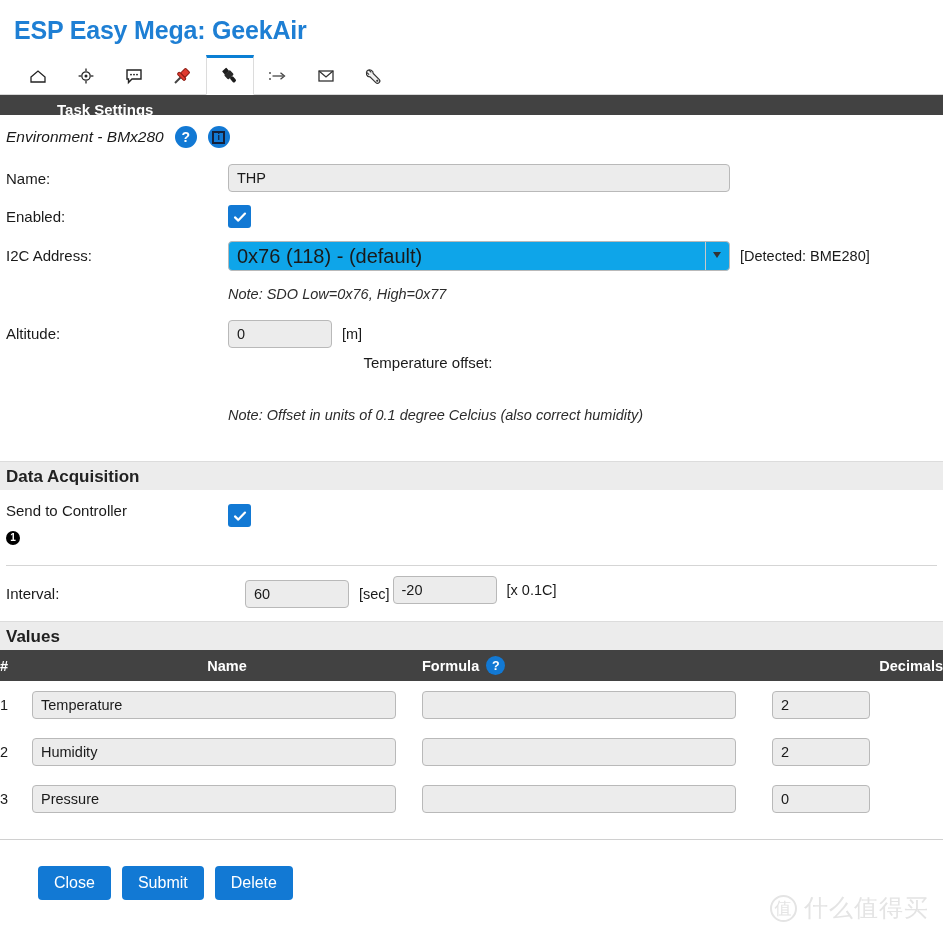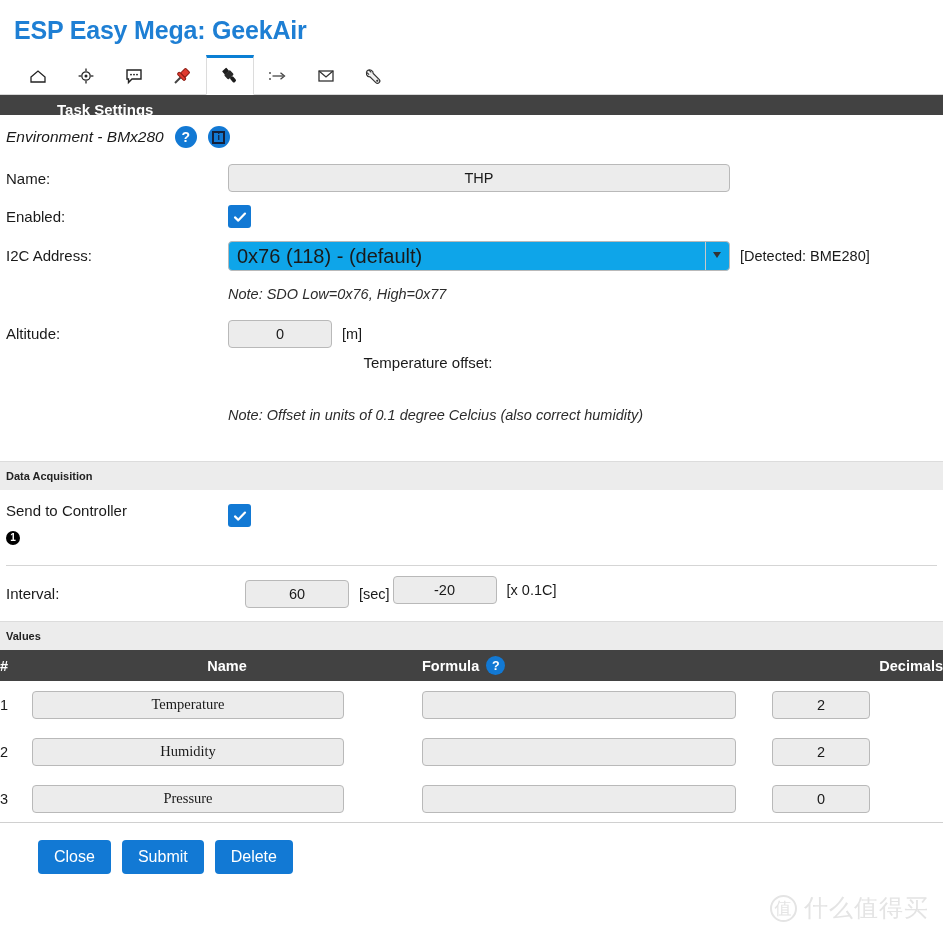--- a/index.html
+++ b/index.html
@@ -74,21 +74,21 @@
     font-size: 15px;
     height: 20px;
     line-height: 30px;
     padding-left: 57px;
     box-sizing: border-box;
   }
   .section-light {
     background: #ececec;
     color: #222;
     font-weight: bold;
-    font-size: 11px;
+    font-size: 17px;
     height: 29px;
     line-height: 29px;
     padding-left: 6px;
     box-sizing: border-box;
     border-top: 1px solid #dcdcdc;
   }
 
   
   .frow {
     display: flex;
@@ -105,24 +105,23 @@
   .fval { display: flex; align-items: center; }
 
   .txt {
     background: #ececec;
     border: 1px solid #b9b9b9;
     border-radius: 4px;
     height: 28px;
     font-family: "Liberation Sans", sans-serif;
     font-size: 14.5px;
     color: #1a1a1a;
-    padding: 0 16px;
+    padding: 0 8px;
     box-sizing: border-box;
     outline: none;
-    text-align: center;
   }
   .txt-wide { width: 502px; }
   .txt-small { width: 104px; }
   .unit {
     margin-left: 10px;
     font-size: 14.5px;
     color: #1a1a1a;
   }
   .note {
     font-style: italic;
@@ -250,31 +249,32 @@
     padding: 0;
   }
   th.c-idx { width: 32px; text-align: left; padding-left: 6px; }
   th.c-name { width: 390px; text-align: center; }
   th.c-formula { width: 350px; text-align: left; }
   th.c-dec { width: 171px; text-align: right; padding-right: 12px; }
   .th-inner { display:inline-flex; align-items:center; gap:7px; justify-content:center; }
 
   table.values td { padding: 0; height: 47px; vertical-align: middle; }
   td.c-idx { font-size: 14.5px; padding-left: 7px; color:#1a1a1a; }
-  .in-name { width: 312px; font-family: Liberation Serif, serif; }
+  .in-name { width: 364px; }
   .in-formula { width: 314px; }
   .in-dec { width: 98px; }
   td.c-name  { padding-left: 31px; }
   td.c-formula { padding-left: 41px; }
   td.c-dec { padding-left: 12px; }
 
   
   .footer {
+    margin-top: 17px;
     border-top: 1px solid #d0d0d0;
-    padding: 17px 0 0 38px;
+    padding: 26px 0 0 38px;
     display: flex;
     gap: 11px;
   }
   .btn {
     background: #1279d4;
     color: #fff;
     border: none;
     border-radius: 4px;
     font-family: "Liberation Sans", sans-serif;
     font-size: 16px;

